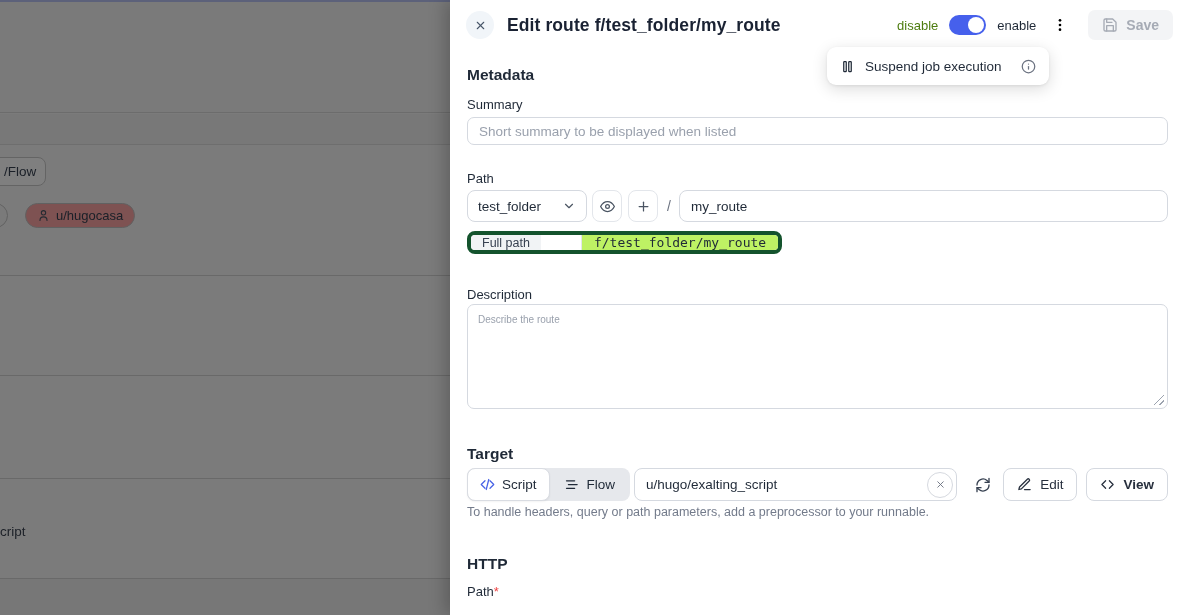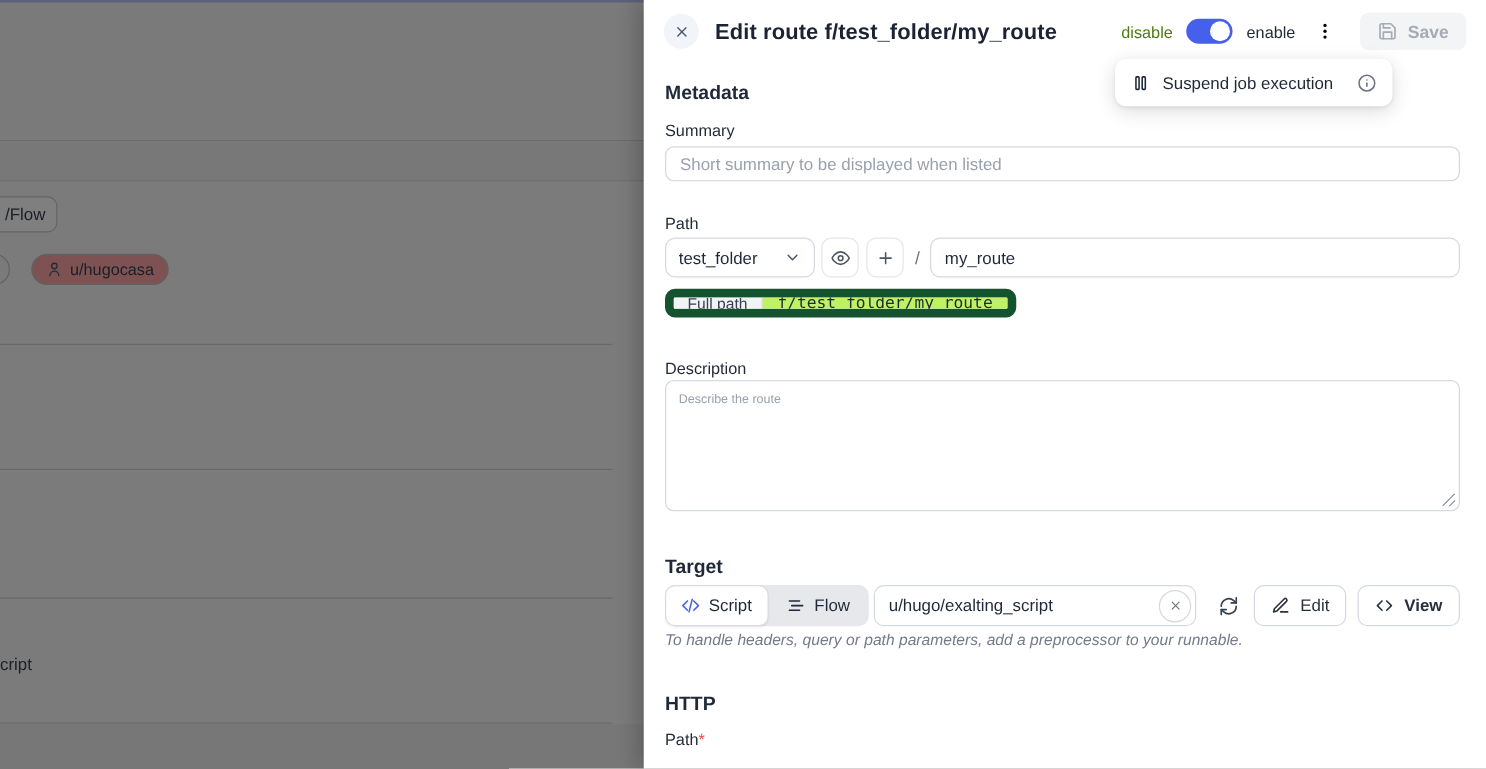--- a/index.html
+++ b/index.html
@@ -20,21 +20,21 @@
     border:1px solid #c4c4c4; border-radius:13px; background:#f4f4f4; }
   .bg-pill-user { position:absolute; left:25px; top:203px; height:25px; padding:0 11px;
     border:1px solid #c2c2c2; border-radius:13px; background:#fca5a5; display:flex; align-items:center; gap:6px;
     font-size:13px; color:#374151; }
   .bg-pill-user svg { width:13px; height:13px; stroke:#4b5563; }
   .bg-trunc { position:absolute; left:0; top:524px; font-size:13.5px; color:#3c4452; }
 
   .overlay { position:absolute; inset:0; background:rgba(0,0,0,0.5); z-index:10; }
 
   
-  .drawer { position:absolute; top:0; right:0; width:674px; height:615px; background:#fff; z-index:20;
+  .drawer { position:absolute; top:0; right:0; width:739px; height:615px; background:#fff; z-index:20;
     box-shadow:-5px 0 16px rgba(0,0,0,0.22); overflow:hidden; }
 
   .drawer-header { height:50px; display:flex; align-items:center; gap:13px; padding:0 16px; }
   .close-btn { width:28px; height:28px; border-radius:50%; background:#f1f5f9; border:none;
     display:flex; align-items:center; justify-content:center; cursor:pointer; flex:none; }
   .close-btn svg { width:13px; height:13px; stroke:#475569; }
   .drawer-title { font-size:17.5px; font-weight:700; color:#1a2233; letter-spacing:.1px; }
   .header-right { margin-left:auto; display:flex; align-items:center; gap:11px; }
   .toggle-off-label { font-size:13px; color:#4d7c0f; }
   .toggle-on-label { font-size:13px; color:#1f2937; }
@@ -69,21 +69,21 @@
   .path-row { margin-top:4px; display:flex; align-items:center; height:32px; }
   .folder-select { width:120px; height:32px; border:1px solid #d5d9e0; border-radius:8px; background:#fff;
     display:flex; align-items:center; padding:0 10px; font-size:13.5px; color:#1f2937; cursor:pointer; flex:none; }
   .folder-select svg { width:14px; height:14px; stroke:#4b5563; margin-left:auto; }
   .icon-btn { width:30px; height:32px; border:1px solid #e3e6eb; border-radius:8px; background:#fff;
     display:flex; align-items:center; justify-content:center; cursor:pointer; flex:none; }
   .icon-btn svg { width:15px; height:15px; stroke:#4b5563; }
   .btn-eye { margin-left:5px; } .btn-plus { margin-left:6px; }
   .path-sep { margin:0 8px 0 9px; font-size:14px; color:#6b7280; }
   .inp-route { flex:1; height:32px; border-radius:8px; margin:0; }
-  .fullpath-row { margin-top:9px; display:inline-flex; border:7px solid #14532d; border-radius:8px; overflow:hidden; height:23px; }
+  .fullpath-row { margin-top:9px; display:inline-flex; border:4px solid #14532d; border-radius:8px; overflow:hidden; height:23px;gap:40px; }
   .fullpath-badge { background:#f1f3f5; padding:0 11px; font-size:12.5px; color:#374151; display:flex; align-items:center; }
   .fullpath-code { background:#bef264; border-left:1px solid #e3e6eb; padding:0 12px; display:flex; align-items:center;
     font-family:"DejaVu Sans Mono", monospace; font-size:13px; color:#1f2937; }
   .lbl-desc { margin-top:33px; }
   .desc-wrap { position:relative; margin-top:2px; }
   .desc-area { width:100%; height:105px; border:1px solid #d5d9e0; border-radius:7px; padding:9px 10px;
     font-size:10px; color:#1f2937; font-family:inherit; resize:none; outline:none; display:block; }
   .grip { position:absolute; right:4px; bottom:4px; width:10px; height:10px; pointer-events:none;
     background:linear-gradient(135deg, transparent 0 46%, #9ca3af 46% 54%, transparent 54% 72%, #9ca3af 72% 80%, transparent 80%); }
 
@@ -103,21 +103,21 @@
     border:1px solid #d6d9df; background:#fff; display:flex; align-items:center; justify-content:center; cursor:pointer; }
   .clear-btn svg { width:11px; height:11px; stroke:#6b7280; }
   .refresh-btn { margin-left:14px; width:24px; height:24px; border:none; background:none; display:flex;
     align-items:center; justify-content:center; cursor:pointer; flex:none; }
   .refresh-btn svg { width:16px; height:16px; stroke:#374151; }
   .outline-btn { display:flex; align-items:center; gap:8px; height:33px; padding:0 13px; background:#fff;
     border:1px solid #d5d9e0; border-radius:8px; font-size:13.5px; color:#28303e; font-family:inherit; cursor:pointer; flex:none; }
   .outline-btn svg { width:15px; height:15px; stroke:#28303e; }
   .btn-edit { margin-left:8px; }
   .btn-view { margin-left:9px; font-weight:600; }
-  .helper { margin-top:5px; font-size:12.5px; color:#737b8b; line-height:13px;font-style:italic; }
+  .helper { margin-top:5px; font-size:12.5px; color:#737b8b; line-height:13px; }
   .h-http { margin-top:36px; }
   .lbl-http-path { margin-top:11px; }
 
   svg { fill:none; stroke-width:2; stroke-linecap:round; stroke-linejoin:round; }
   svg.filled { fill:currentColor; stroke:none; }
 </style>
 </head>
 <body>
 
 <div class="underpage">

